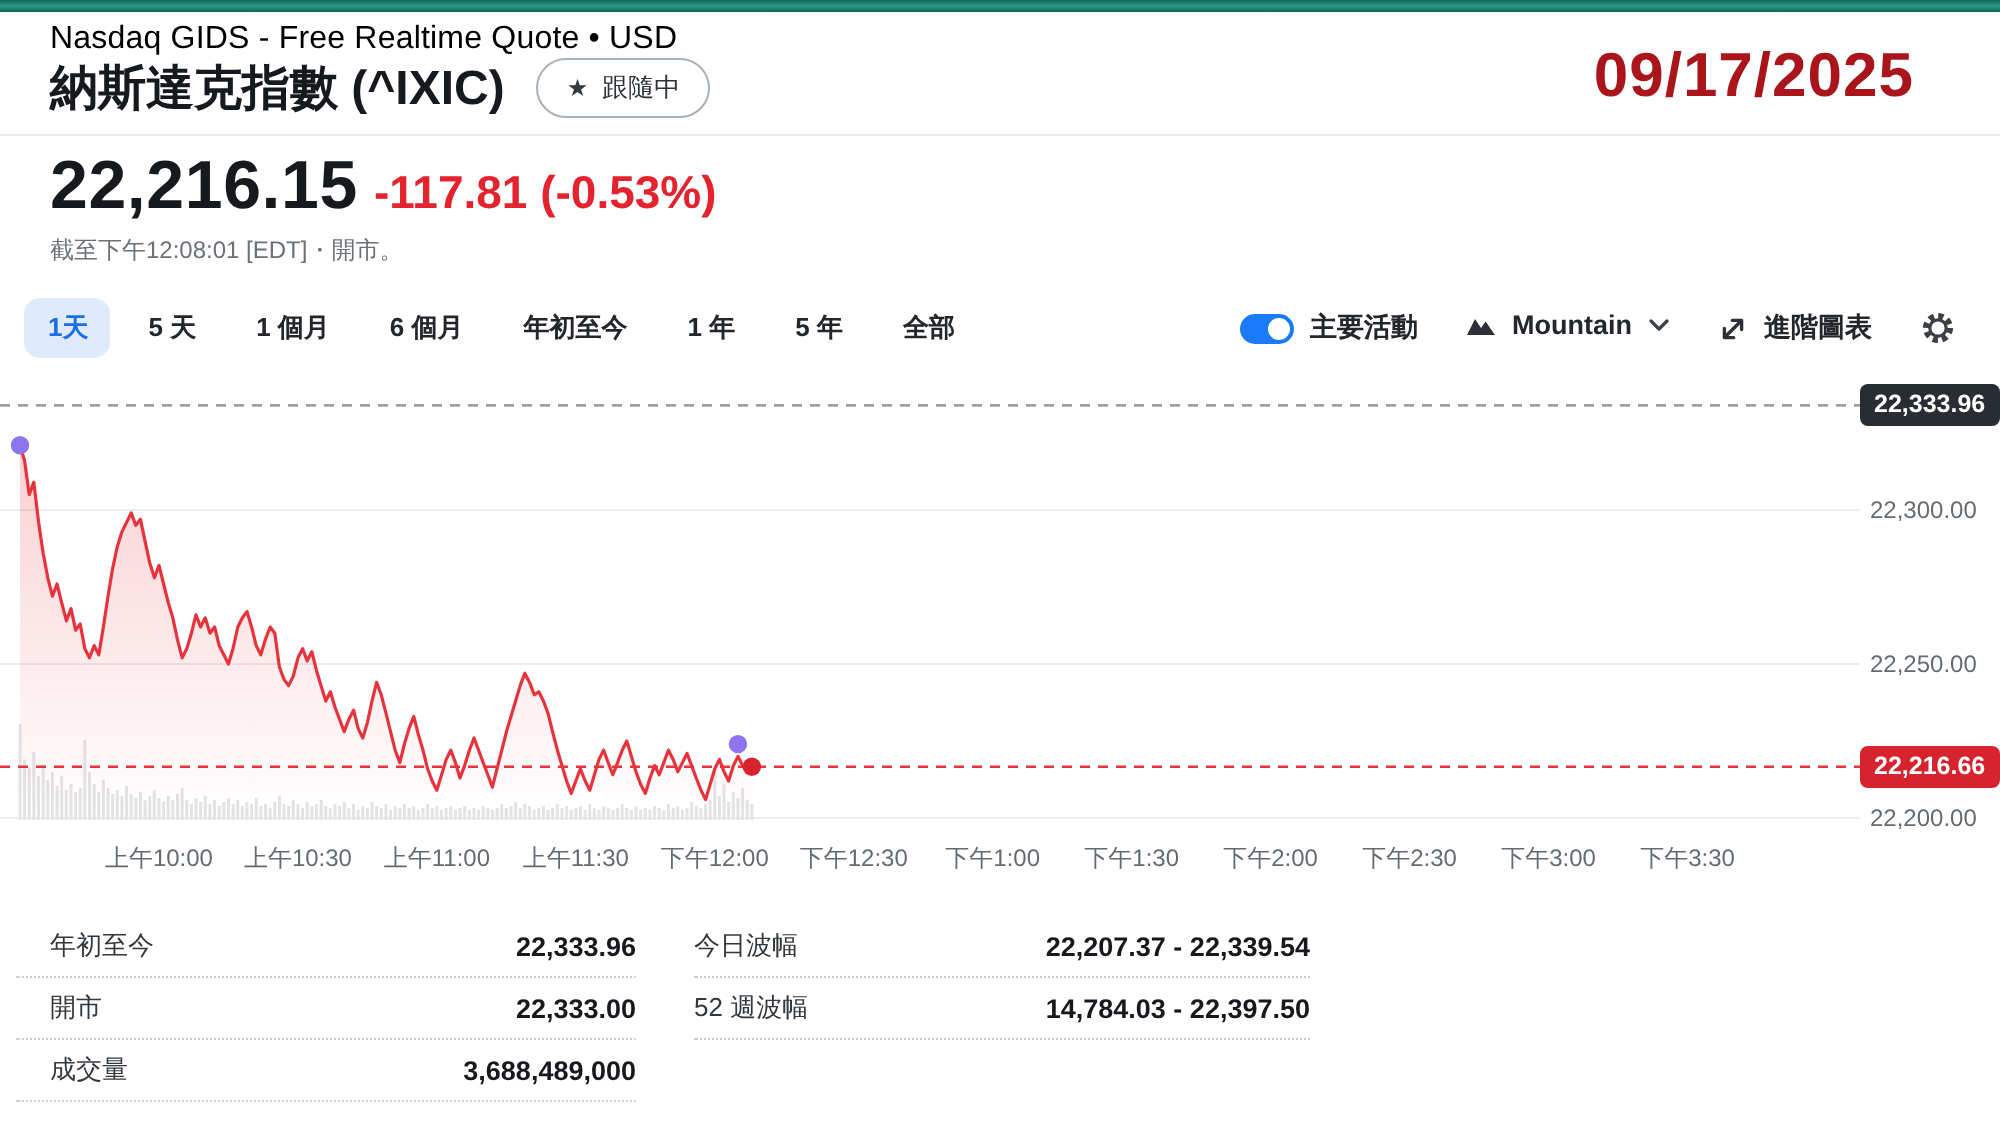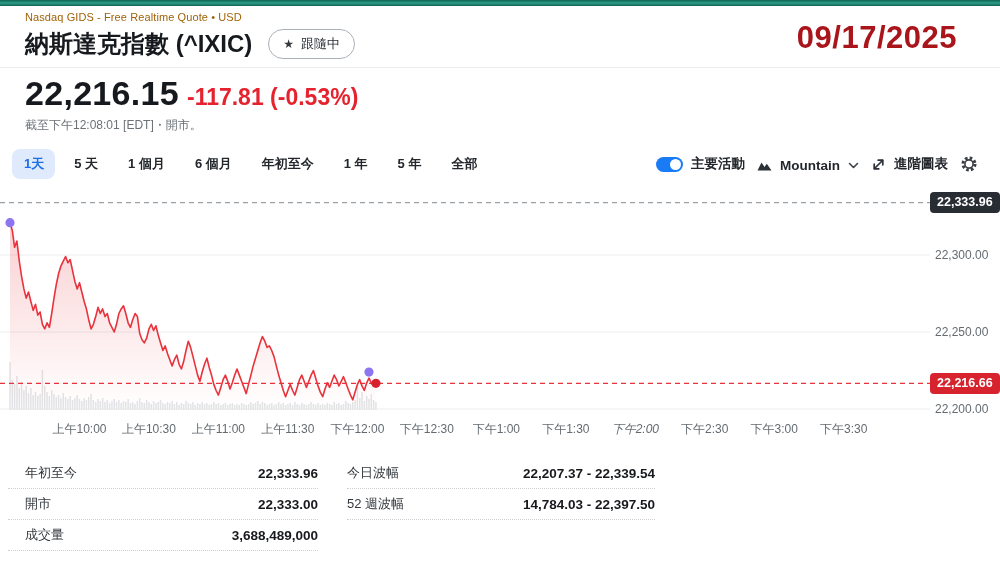--- a/index.html
+++ b/index.html
@@ -4,21 +4,21 @@
 <style>
   * { margin:0; padding:0; box-sizing:border-box; }
   html,body { background:#fff; }
   body { font-family:"Liberation Sans", sans-serif; }
   .screen { position:relative; width:1000px; height:573px; background:#ffffff; overflow:hidden; color:#1a1d22; }
 
   .topbar { position:absolute; top:0; left:0; width:1000px; height:6px;
             background:linear-gradient(180deg,#0f6ب353 0%, #2d9d85 50%, #0f6353 100%);
             background:linear-gradient(180deg,#0f6353 0%, #2d9d85 50%, #0f6353 100%); }
 
-  .breadcrumb { position:absolute; top:11px; left:25px; font-size:11px; color:#a16207; letter-spacing:.1px; }
+  .breadcrumb { position:absolute; top:11px; left:25px; font-size:16px; color:#000000; letter-spacing:.1px; }
 
   .title-row { position:absolute; top:28px; left:25px; display:flex; align-items:center; gap:16px; }
   .page-title { font-size:24px; font-weight:700; color:#16191d; }
   .follow-btn { display:flex; align-items:center; gap:7px; border:1px solid #a9b0b6; border-radius:999px;
                 padding:5px 14px; font-size:13px; color:#2b3137; background:#fff; cursor:pointer; }
   .follow-btn .star { font-size:12px; color:#33383d; }
 
   .date-overlay { position:absolute; top:20px; right:43px; font-size:31px; font-weight:800; color:#a9151b; letter-spacing:.5px; }
 
   .header-divider { position:absolute; top:67px; left:0; width:1000px; height:1px; background:#e9ebed; }
@@ -26,21 +26,21 @@
   .price-row { position:absolute; top:74px; left:25px; display:flex; align-items:baseline; gap:8px; }
   .price { font-size:34px; font-weight:700; color:#16191d; letter-spacing:.3px; }
   .change { font-size:23px; font-weight:700; color:#e5232f; }
   .timestamp { position:absolute; top:117px; left:25px; font-size:12px; color:#6b7176; }
 
   .toolbar { position:absolute; top:147px; left:0; width:1000px; height:34px; display:flex; align-items:center;
              justify-content:space-between; padding:0 22px 0 12px; }
   .ranges { display:flex; align-items:center; gap:8px; }
   .range-tab { font-size:13px; font-weight:700; color:#23272c; padding:6px 11px; border-radius:8px; cursor:pointer; white-space:nowrap; }
   .range-tab.active { background:#dfebfd; color:#1a6fe8;padding-left:12px; }
-  .controls { display:flex; align-items:flex-end; gap:12px; }
+  .controls { display:flex; align-items:flex-start; gap:24px; }
   .ctl { display:flex; align-items:center; gap:8px; font-size:13.5px; font-weight:700; color:#23272c; cursor:pointer; white-space:nowrap; }
   .toggle { position:relative; width:27px; height:15px; border-radius:9px; background:#197bf5; }
   .toggle .knob { position:absolute; top:2px; right:2px; width:11px; height:11px; border-radius:50%; background:#fff; }
   .gear-wrap { cursor:pointer; display:flex; align-items:center; }
 
   .chart { position:absolute; top:188px; left:0; width:1000px; height:252px; }
   .chart svg { position:absolute; top:0; left:0; }
   .ylabel { position:absolute; left:935px; width:62px; font-size:12px; color:#646b70; text-align:left; }
   .badge { position:absolute; left:930px; height:21px; line-height:21px; border-radius:4px; padding:0 7px;
            font-size:12.5px; font-weight:700; color:#fff; white-space:nowrap; }
@@ -315,21 +315,21 @@
       </div>
     <div id="xlabels">
         <div class="xlabel" style="left: 79.48px;">上午10:00</div>
         <div class="xlabel" style="left: 148.96px;">上午10:30</div>
         <div class="xlabel" style="left: 218.44px;">上午11:00</div>
         <div class="xlabel" style="left: 287.92px;">上午11:30</div>
         <div class="xlabel" style="left: 357.4px;">下午12:00</div>
         <div class="xlabel" style="left: 426.88px;">下午12:30</div>
         <div class="xlabel" style="left: 496.36px;">下午1:00</div>
         <div class="xlabel" style="left: 565.84px;">下午1:30</div>
-        <div class="xlabel" style="left: 635.32px; font-style: italic;">下午2:00</div>
+        <div class="xlabel" style="left: 635.32px;">下午2:00</div>
         <div class="xlabel" style="left: 704.8px;">下午2:30</div>
         <div class="xlabel" style="left: 774.28px;">下午3:00</div>
         <div class="xlabel" style="left: 843.76px;">下午3:30</div>
       </div>
   </div>
 
   <div class="stats">
     <div class="stats-col left">
       <div class="stat-row">
         <span class="stat-label">年初至今</span>

